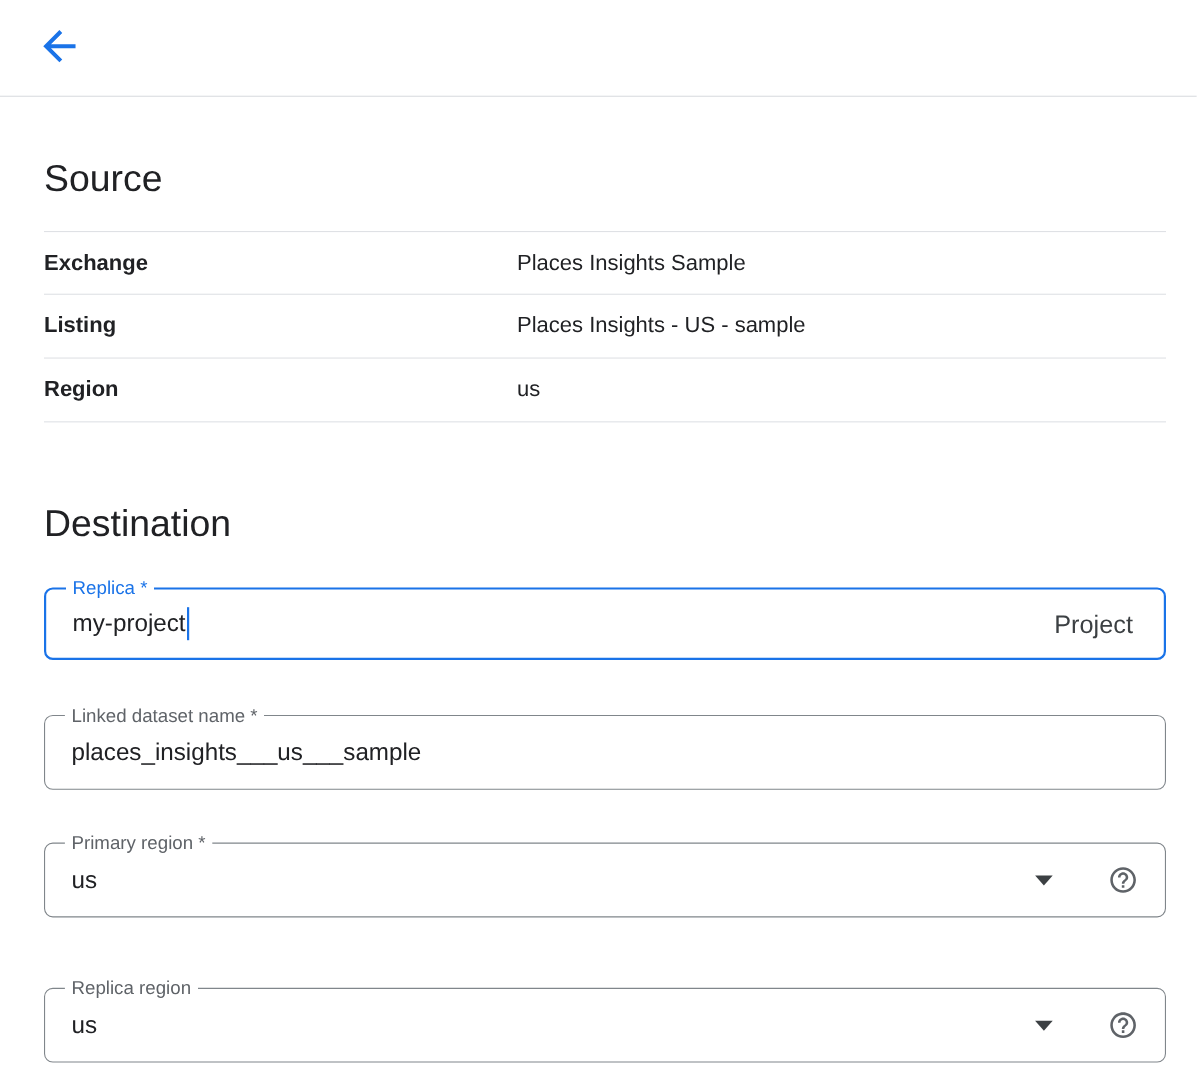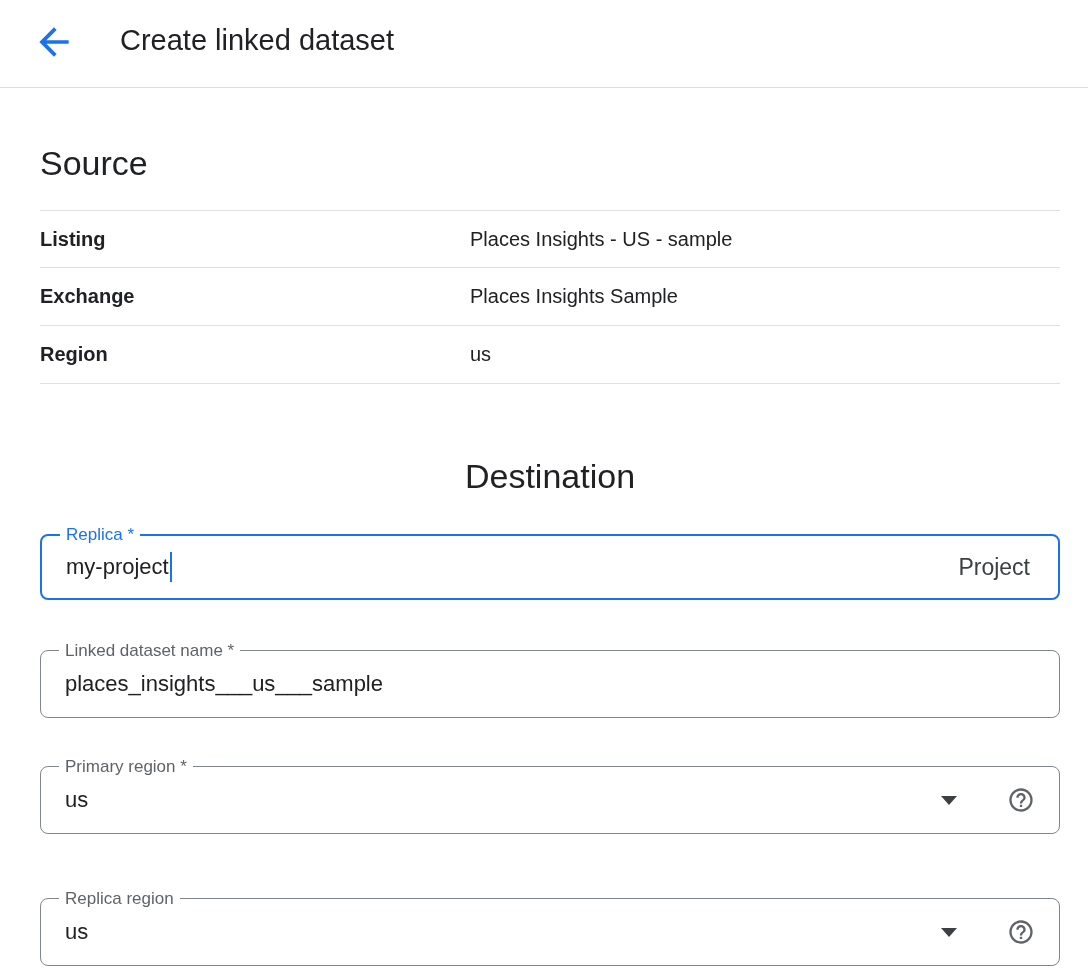--- a/index.html
+++ b/index.html
@@ -38,21 +38,21 @@
   
   .main { padding-left: 40px; width: 1060px; }
 
   .section-heading {
     font-size: 34px;
     font-weight: 400;
     color: #202124;
     line-height: 1;
   }
   .source-heading { margin-top: 58px; }
-  .dest-heading { margin-top: 75px; text-align: center; }
+  .dest-heading { margin-top: 75px; }
 
   
   .info-table { margin-top: 30px; width: 1020px; }
   .info-row {
     display: flex;
     align-items: center;
     height: 58px;
     border-bottom: 1px solid #dfe1e5;
   }
   .info-row:first-child { border-top: 1px solid #dfe1e5; }
@@ -149,35 +149,34 @@
 <body>
 
 <div class="header">
   <button class="back-btn">
     <span>
       <svg viewBox="0 0 24 24" width="44" height="44">
         <path fill="#1a73e8" d="M20 11H7.83l5.59-5.59L12 4l-8 8 8 8 1.41-1.41L7.83 13H20v-2z"></path>
       </svg>
     </span>
   </button>
-  <h1 class="page-title">Create linked dataset</h1>
 </div>
 
 <div class="main">
 
   <h2 class="section-heading source-heading">Source</h2>
 
   <div class="info-table">
+    <div class="info-row">
+      <div class="info-label">Exchange</div>
+      <div class="info-value">Places Insights Sample</div>
+    </div>
     <div class="info-row">
       <div class="info-label">Listing</div>
       <div class="info-value">Places Insights - US - sample</div>
-    </div>
-    <div class="info-row">
-      <div class="info-label">Exchange</div>
-      <div class="info-value">Places Insights Sample</div>
     </div>
     <div class="info-row">
       <div class="info-label">Region</div>
       <div class="info-value">us</div>
     </div>
   </div>
 
   <h2 class="section-heading dest-heading">Destination</h2>
 
   <div class="field focused field-project">

